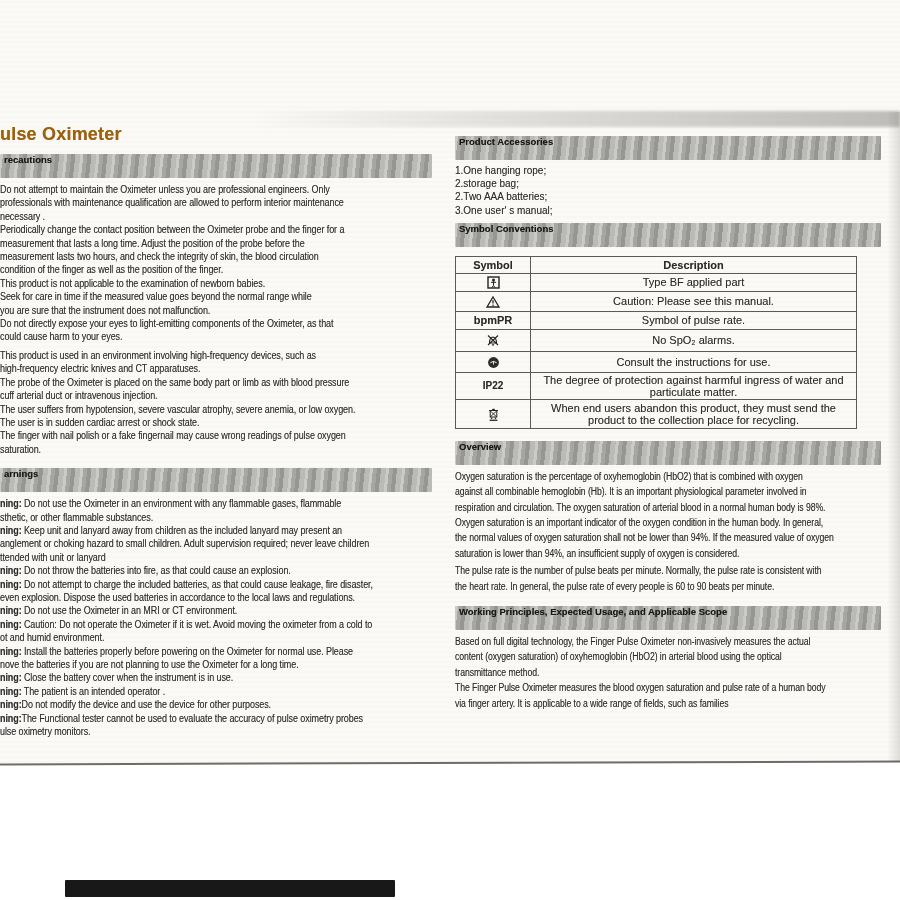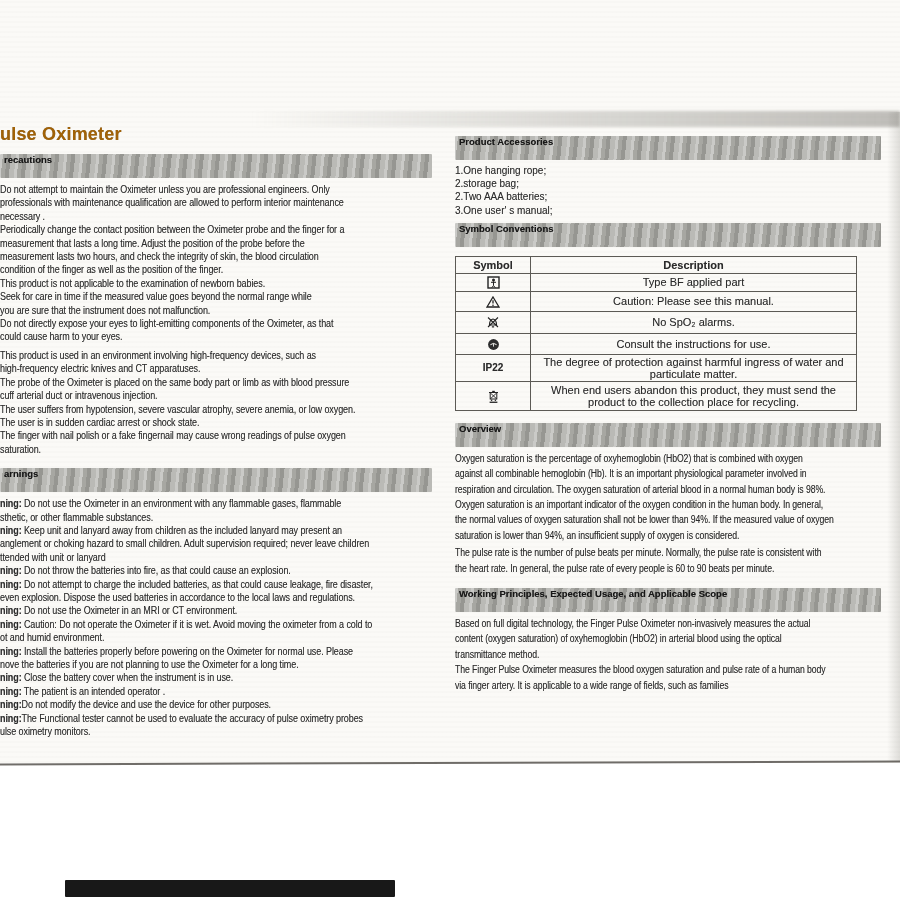--- a/index.html
+++ b/index.html
@@ -142,20 +142,24 @@
       <tr class="r2">
         <td class="col-sym"><span class="sym-ic">
           <svg width="14" height="12" viewBox="0 0 14 12">
                   <path d="M7 1 L13 11 L1 11 Z" fill="none" stroke="#222" stroke-width="1.3"></path>
                   <path d="M7 4.2 L7 7.6" stroke="#222" stroke-width="1.3"></path>
                   <circle cx="7" cy="9.3" r="0.8" fill="#222"></circle>
                 </svg>
         </span></td>
         <td>Caution: Please see this manual.</td>
       </tr>
+      <tr class="r4">
+        <td class="col-sym sym-txt">bpmPR</td>
+        <td>Symbol of pulse rate.</td>
+      </tr>
       <tr class="r5">
         <td class="col-sym"><span class="sym-ic">
           <svg width="14" height="14" viewBox="0 0 14 14">
                   <path d="M3.5 10 Q3.5 4.5 7 4 Q10.5 4.5 10.5 10 Z" fill="none" stroke="#222" stroke-width="1.2"></path>
                   <path d="M6 11.5 Q7 12.5 8 11.5" stroke="#222" stroke-width="1.1" fill="none"></path>
                   <path d="M2 2.5 L12 12 M12 2.5 L2 12" stroke="#222" stroke-width="1.1"></path>
                 </svg>
         </span></td>
         <td>No SpO₂ alarms.</td>
       </tr>

